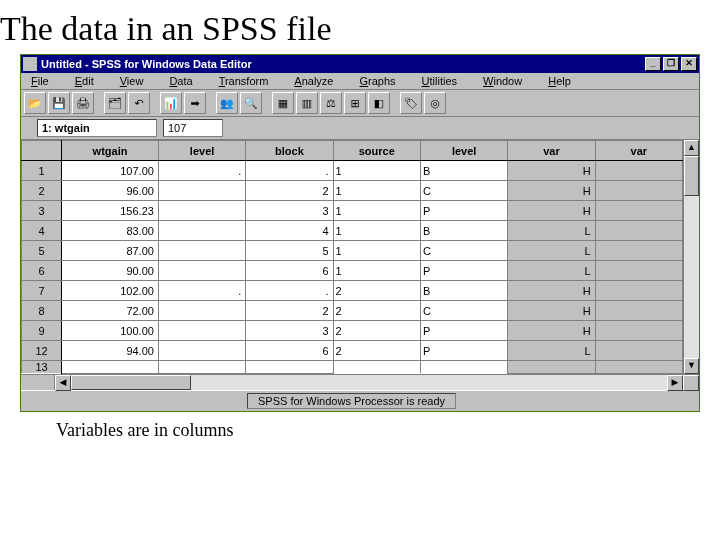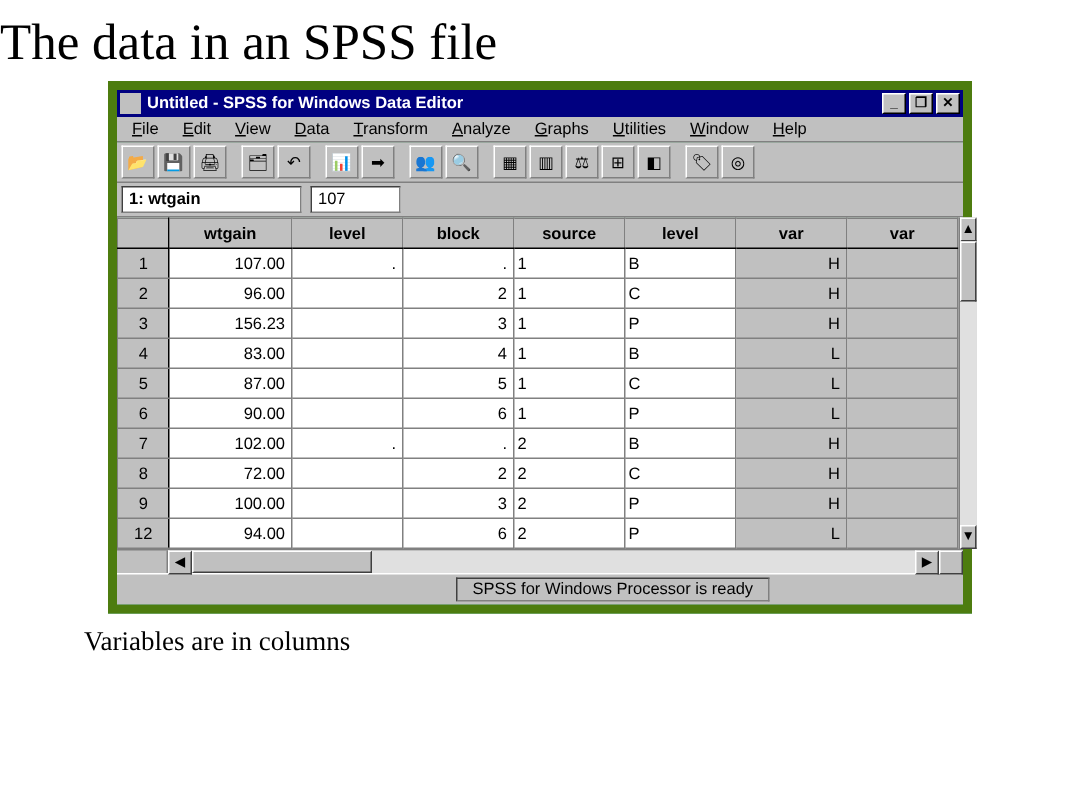--- a/index.html
+++ b/index.html
@@ -15,26 +15,26 @@
     font-size: 34px;
     text-align: left;
     margin: 10px 0 6px 0;
     font-weight: normal;
   }
   .slide-caption {
     font-size: 18px;
     margin: 8px 0 0 56px;
   }
   .app {
-    width: 576px;
+    width: 680px;
     margin: 4px auto 0 auto;
     font-family: Tahoma, "MS Sans Serif", sans-serif;
     font-size: 11px;
-    border: 6px solid #4d7c0f;
-    background: #15803d;
+    border: 1px solid #4d7c0f;
+    background: #bef264;
   }
   .titlebar {
     display: flex;
     align-items: center;
     background: #000080;
     color: #fff;
     height: 18px;
     padding: 0 2px;
     font-weight: bold;
   }
@@ -54,21 +54,21 @@
     line-height: 10px;
     font-family: Arial;
     font-size: 9px;
     color: #000;
     font-weight: bold;
   }
   .menubar {
     display: flex;
     background: #c0c0c0;
     padding: 1px 4px;
-    gap: 4px;
+    gap: 14px;
     border-bottom: 1px solid #808080;
   }
   .menuitem {
     padding: 1px 6px;
     font-size: 11px;
   }
   .menuitem:first-letter { text-decoration: underline; }
   .toolbar {
     display: flex;
     align-items: center;
@@ -84,21 +84,21 @@
     border-right-color: #808080;
     border-bottom-color: #808080;
     display:flex; align-items:center; justify-content:center;
     font-size: 11px;
   }
   .tsep { width: 6px; }
   .cellbar {
     display:flex;
     background:#c0c0c0;
     border-bottom:1px solid #808080;
-    padding: 2px 3px;
+    padding: 2px 16px;
     gap: 6px;
     align-items:flex-start;
   }
   .cellname {
     width: 120px;
     background:#fff;
     border:1px solid #808080;
     border-top-color:#404040; border-left-color:#404040;
     padding: 2px 4px;
     font-weight: bold;
@@ -374,20 +374,30 @@
           <tr>
             <th class="rowhdr">12</th>
             <td>94.00</td>
             <td></td>
             <td>6</td>
             <td class="lft">2</td>
             <td class="lft">P</td>
             <td class="empty">L</td>
             <td class="empty"></td>
           </tr>
+          <tr class="cut">
+            <th class="rowhdr">13</th>
+            <td></td>
+            <td></td>
+            <td></td>
+            <td class="lft"></td>
+            <td class="lft"></td>
+            <td class="empty"></td>
+            <td class="empty"></td>
+          </tr>
         </tbody>
     </table>
     <div class="vscroll">
       <div class="sbtn">▲</div>
       <div class="strack">
           <div class="sthumb"></div>
         </div>
       <div class="sbtn">▼</div>
     </div>
   </div>

